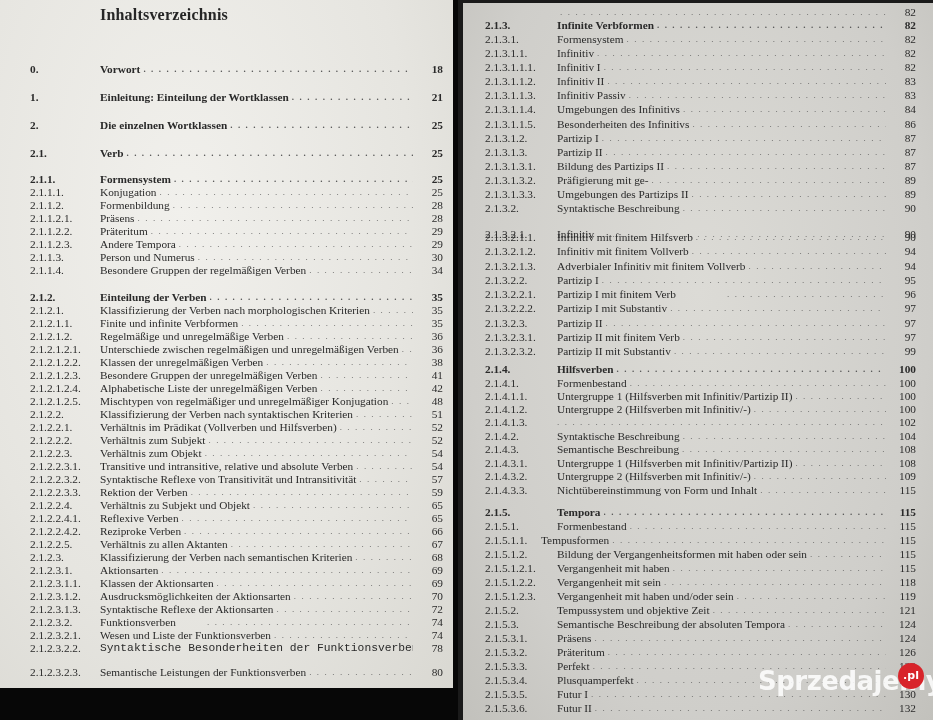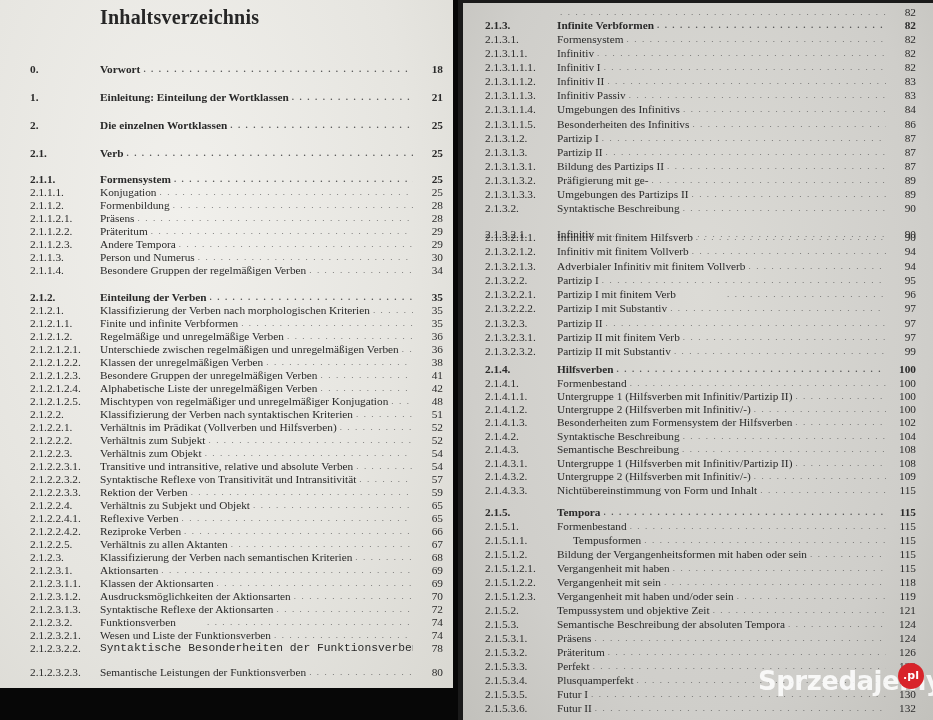--- a/index.html
+++ b/index.html
@@ -4,21 +4,21 @@
 <style>
   html, body { margin:0; padding:0; }
   body { width:933px; height:720px; background:#070707; position:relative; overflow:hidden;
          font-family:"Liberation Serif", "DejaVu Serif", serif; color:#2a2a2a; }
   .page { position:absolute; box-sizing:border-box; }
   #left-page { left:0; top:0; width:453px; height:688px;
     background: radial-gradient(ellipse at 40% 30%, #f1f0ec 0%, #e6e5e0 60%, #d9d8d2 100%); }
   #right-page { left:458px; top:0; width:475px; height:720px;
     border-left:5px solid #1a1a1a; border-top:3px solid #1a1a1a;
     background: radial-gradient(ellipse at 50% 40%, #dcdbd6 0%, #cfceca 70%, #c2c1bc 100%); }
-  .title { position:absolute; left:100px; top:6px; font-size:20px; font-weight:bold; color:#262626; letter-spacing:0.2px; }
+  .title { position:absolute; left:100px; top:6px; font-size:16px; font-weight:bold; color:#262626; letter-spacing:0.2px; }
   .toc { position:absolute; list-style:none; margin:0; padding:0; }
   .row { position:absolute; left:0; right:0; height:14px; line-height:14px; font-size:11.3px; white-space:nowrap; }
   .num { position:absolute; left:0; }
   .lbl { position:absolute; right:30px; overflow:hidden; display:flex; }
   .lbl .t { flex:0 0 auto; padding-right:3px; }
   .lbl .d { flex:1 1 auto; overflow:hidden; color:#555; letter-spacing:1.6px; font-size:9px; }
   .pg { position:absolute; right:0; width:28px; text-align:right; }
   .b { font-weight:bold; }
   #watermark { position:absolute; left:758px; top:666px; font-family:"DejaVu Sans", sans-serif; font-weight:bold;
     font-size:26px; color:rgba(255,255,255,0.85); letter-spacing:-0.5px; }
@@ -593,21 +593,20 @@
         <span class="num">2.1.4.1.2.</span>
         <span class="lbl" style="left: 72px;">
           <span class="t">Untergruppe 2 (Hilfsverben mit Infinitiv/-)</span>
           <span class="d">. . . . . . . . . . . . . . . . . . . . . . . . . . . . . . . . . . . . . . . . . . . . . . . . . . . . . . . . . . . . . . . . . . . . . . . . . . . . . . . . </span>
         </span>
         <span class="pg">100</span>
       </div>
       <div class="row" style="top: 412px;">
         <span class="num">2.1.4.1.3.</span>
         <span class="lbl" style="left: 72px;">
-          <span class="t">Besonderheiten zum Formensystem der Hilfsverben</span>
           <span class="d">. . . . . . . . . . . . . . . . . . . . . . . . . . . . . . . . . . . . . . . . . . . . . . . . . . . . . . . . . . . . . . . . . . . . . . . . . . . . . . . . </span>
         </span>
         <span class="pg">102</span>
       </div>
       <div class="row" style="top: 426px;">
         <span class="num">2.1.4.2.</span>
         <span class="lbl" style="left: 72px;">
           <span class="t">Syntaktische Beschreibung</span>
           <span class="d">. . . . . . . . . . . . . . . . . . . . . . . . . . . . . . . . . . . . . . . . . . . . . . . . . . . . . . . . . . . . . . . . . . . . . . . . . . . . . . . . </span>
         </span>
@@ -656,21 +655,21 @@
       <div class="row" style="top: 516px;">
         <span class="num">2.1.5.1.</span>
         <span class="lbl" style="left: 72px;">
           <span class="t">Formenbestand</span>
           <span class="d">. . . . . . . . . . . . . . . . . . . . . . . . . . . . . . . . . . . . . . . . . . . . . . . . . . . . . . . . . . . . . . . . . . . . . . . . . . . . . . . . </span>
         </span>
         <span class="pg">115</span>
       </div>
       <div class="row" style="top: 530px;">
         <span class="num">2.1.5.1.1.</span>
-        <span class="lbl" style="left: 88px;">
+        <span class="lbl" style="left: 56px;">
           <span class="t">Tempusformen</span>
           <span class="d">. . . . . . . . . . . . . . . . . . . . . . . . . . . . . . . . . . . . . . . . . . . . . . . . . . . . . . . . . . . . . . . . . . . . . . . . . . . . . . . . </span>
         </span>
         <span class="pg">115</span>
       </div>
       <div class="row" style="top: 544px;">
         <span class="num">2.1.5.1.2.</span>
         <span class="lbl" style="left: 72px;">
           <span class="t">Bildung der Vergangenheitsformen mit haben oder sein</span>
           <span class="d">. . . . . . . . . . . . . . . . . . . . . . . . . . . . . . . . . . . . . . . . . . . . . . . . . . . . . . . . . . . . . . . . . . . . . . . . . . . . . . . . </span>

